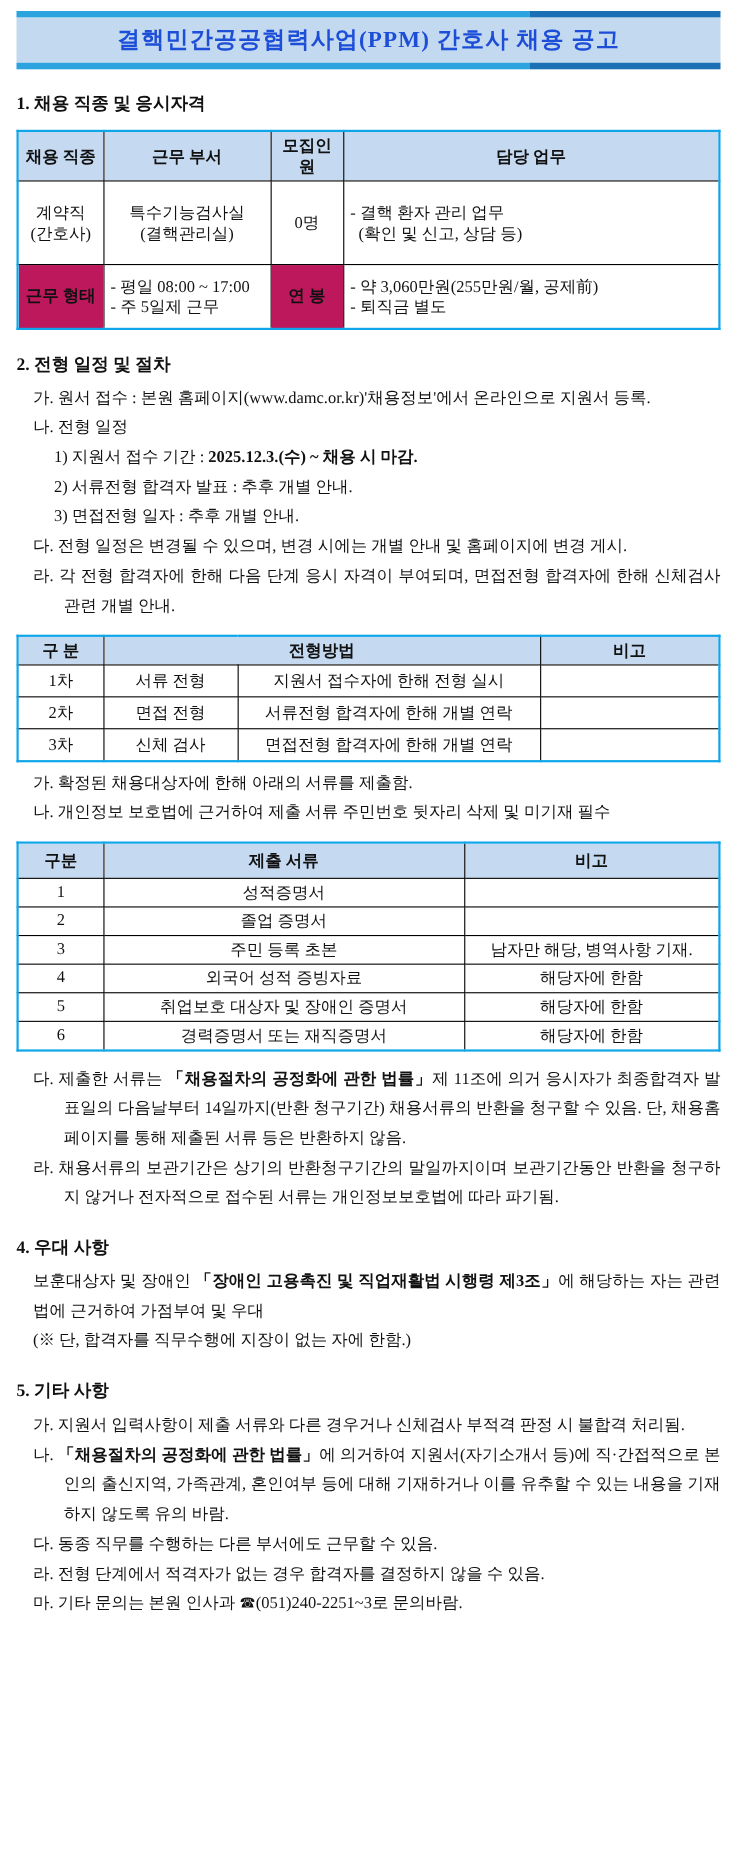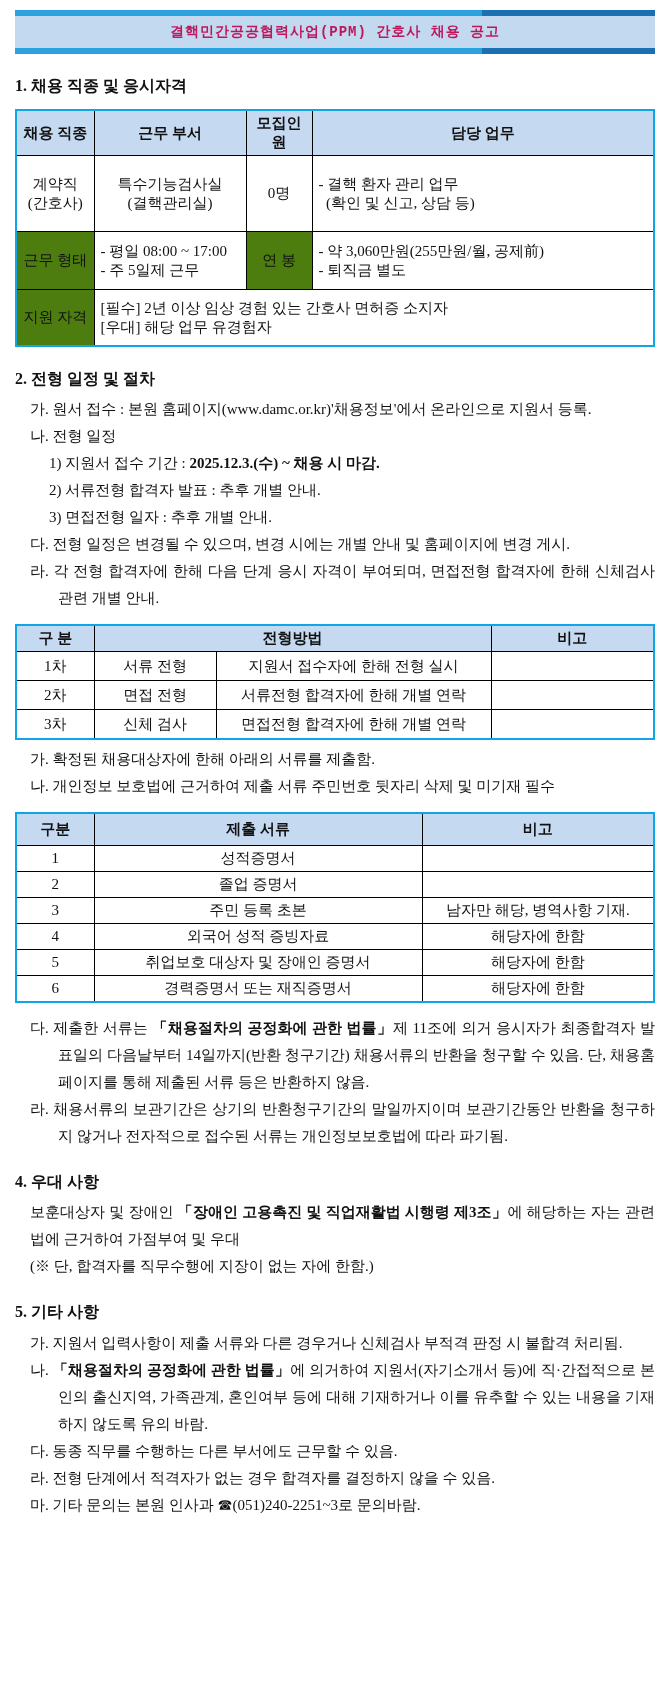--- a/index.html
+++ b/index.html
@@ -18,25 +18,24 @@
   .banner-bar {
     height: 6px;
     background: linear-gradient(to right, #2ba3df 0%, #2ba3df 73%, #1a6fb5 73%, #1a6fb5 100%);
   }
   .banner-body {
     background: #c3d9ef;
     text-align: center;
     padding: 6px 0 7px 0;
   }
   .banner-title {
-    font-size: 14px;
+    font-size: 21px;
     font-weight: bold;
-    color: #be185d;
+    color: #1d4ed8;
     letter-spacing: 1px;
-    font-family: Liberation Mono, monospace;
   }
 
   
   .sec-heading {
     font-size: 16px;
     font-weight: bold;
     margin: 0;
     line-height: 1.4;
   }
   .mt-lg { margin-top: 21px; }
@@ -77,21 +76,21 @@
     font-size: 15px;
     padding: 3px 6px;
     text-align: center;
     vertical-align: middle;
     overflow: hidden;
   }
   th {
     background: #c5d9f1;
     font-weight: bold;
   }
-  td.label-cell { background: #4d7c0f; font-weight: normal; margin-left: 14px; }
+  td.label-cell { background: #be185d; font-weight: bold; margin-left: 14px; }
   .cell-left { text-align: left; }
   .pre { white-space: pre-wrap; }
   #t1 th { height: 40px; }
   #t1 .r1 td { height: 76px; }
   #t1 .r2 td { height: 58px; }
   #t1 .r3 td { height: 56px; }
   #t2 th { height: 23px; margin-top: 19px; }
   #t2 td { height: 29px; }
   #t3 th { height: 33px; }
   #t3 td { height: 26px; padding: 1px 6px; }
@@ -134,25 +133,20 @@
   (확인 및 신고, 상담 등)</td>
       </tr>
       <tr class="r2">
         <td class="label-cell">근무 형태</td>
         <td class="cell-left pre">- 평일 08:00 ~ 17:00
 - 주 5일제 근무</td>
         <td class="label-cell">연 봉</td>
         <td class="cell-left pre">- 약 3,060만원(255만원/월, 공제前)
 - 퇴직금 별도</td>
       </tr>
-      <tr class="r3">
-        <td class="label-cell">지원 자격</td>
-        <td colspan="3" class="cell-left pre">[필수] 2년 이상 임상 경험 있는 간호사 면허증 소지자
-[우대] 해당 업무 유경험자</td>
-      </tr>
     </tbody>
   </table>
 
   <div class="sec-heading mt-lg">2. 전형 일정 및 절차</div>
   <div class="items-gap">
     <div class="item">가. 원서 접수 : 본원 홈페이지(www.damc.or.kr)'채용정보'에서 온라인으로 지원서 등록.</div>
     <div class="item">나. 전형 일정</div>
     <div class="subitem"><span>1) 지원서 접수 기간 : </span><span class="b">2025.12.3.(수) ~ 채용 시 마감.</span></div>
     <div class="subitem">2) 서류전형 합격자 발표 : 추후 개별 안내.</div>
     <div class="subitem">3) 면접전형 일자 : 추후 개별 안내.</div>

